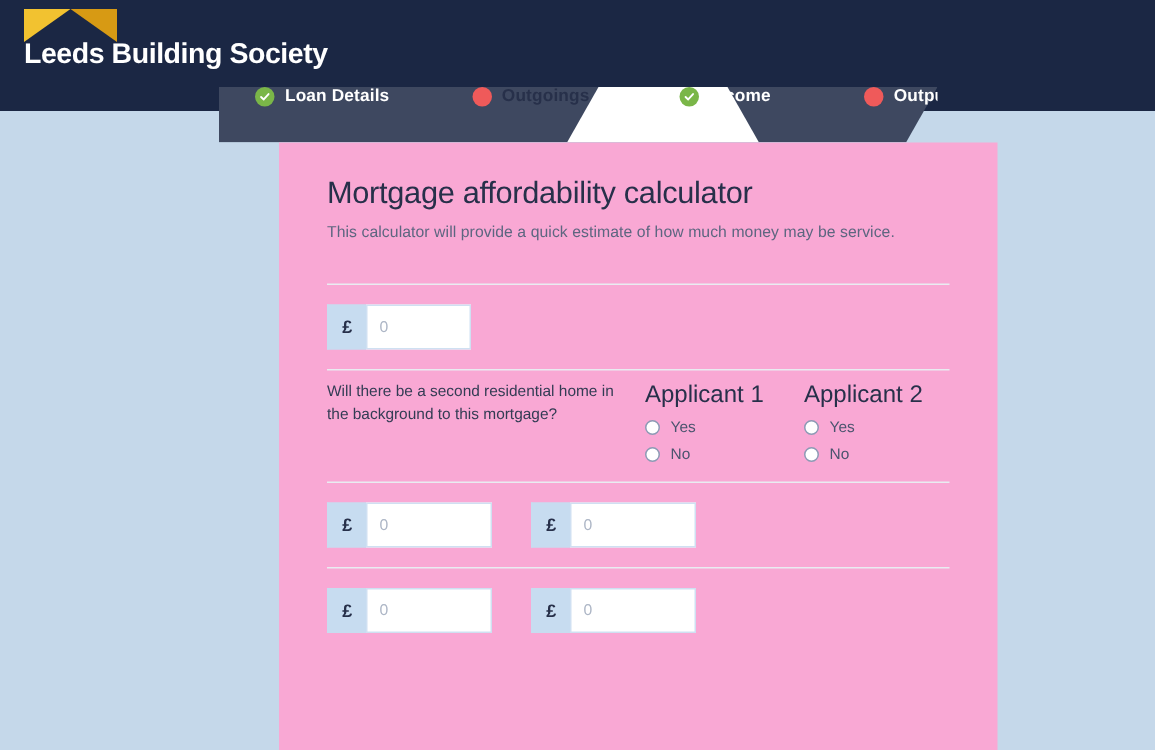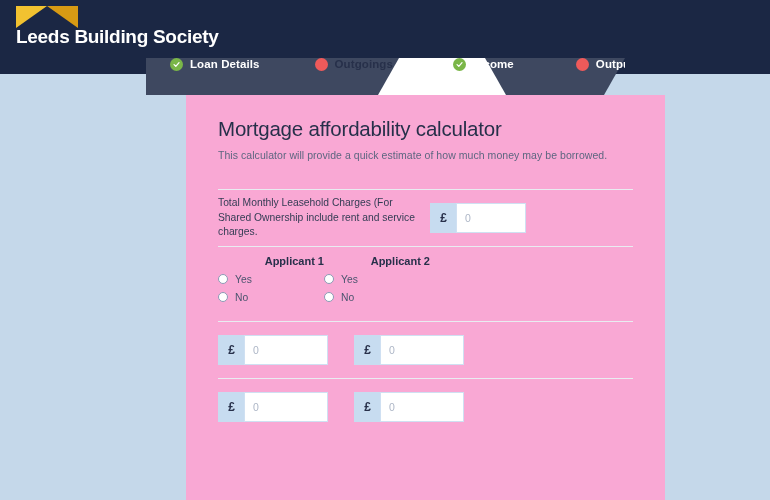--- a/index.html
+++ b/index.html
@@ -119,23 +119,22 @@
     font-size:10.5px; color:#333c54;
     padding:0 8px; outline:none; min-width:0;
   }
   .money-input::placeholder { color:#adb6c6; }
   .money-wide { width:110px; }
 
   
   .applicant-cols { display:flex; gap:0; }
   .applicant-col { width:106px; }
   .applicant-head {
-    color:#27304a; font-size:11px; font-weight:bold;
+    color:#27304a; font-size:16px; font-weight:normal;
     margin-bottom:7px;
-    text-align:right;
   }
   .radio-line {
     display:flex; gap:7px;
     margin-bottom:7px;
   }
   .radio-dot {
     width:10px; height:10px; border-radius:50%;
     border:1.3px solid #8d9ab5; background:#ffffff;
     flex:0 0 auto;
   }
@@ -198,37 +197,37 @@
         <span class="nav-label on-dark">Output</span>
       </div>
 
     </div>
   </div>
 
   <div class="panel">
     <div class="panel-inner">
 
       <h1 class="page-title">Mortgage affordability calculator</h1>
-      <p class="page-subtitle">This calculator will provide a quick estimate of how much money may be borrowed.</p>
+      <p class="page-subtitle">This calculator will provide a quick estimate of how much money may be service.</p>
 
       <div class="divider rule-top"></div>
 
       <div class="row">
-        <div class="row-label">Total Monthly Leasehold Charges (For Shared Ownership include rent and service charges.</div>
         <div class="row-fields">
           <div class="money">
             <span class="money-prefix">£</span>
             <input class="money-input" type="text" placeholder="0" style="">
           </div>
         </div>
       </div>
 
       <div class="divider"></div>
 
       <div class="row row-tall">
+        <div class="row-label">Will there be a second residential home in the background to this mortgage?</div>
         <div class="applicant-cols">
 
           <div class="applicant-col">
             <div class="applicant-head">Applicant 1</div>
             <label class="radio-line">
               <span class="radio-dot"></span>
               <span class="radio-text">Yes</span>
             </label>
             <label class="radio-line">
               <span class="radio-dot"></span>

